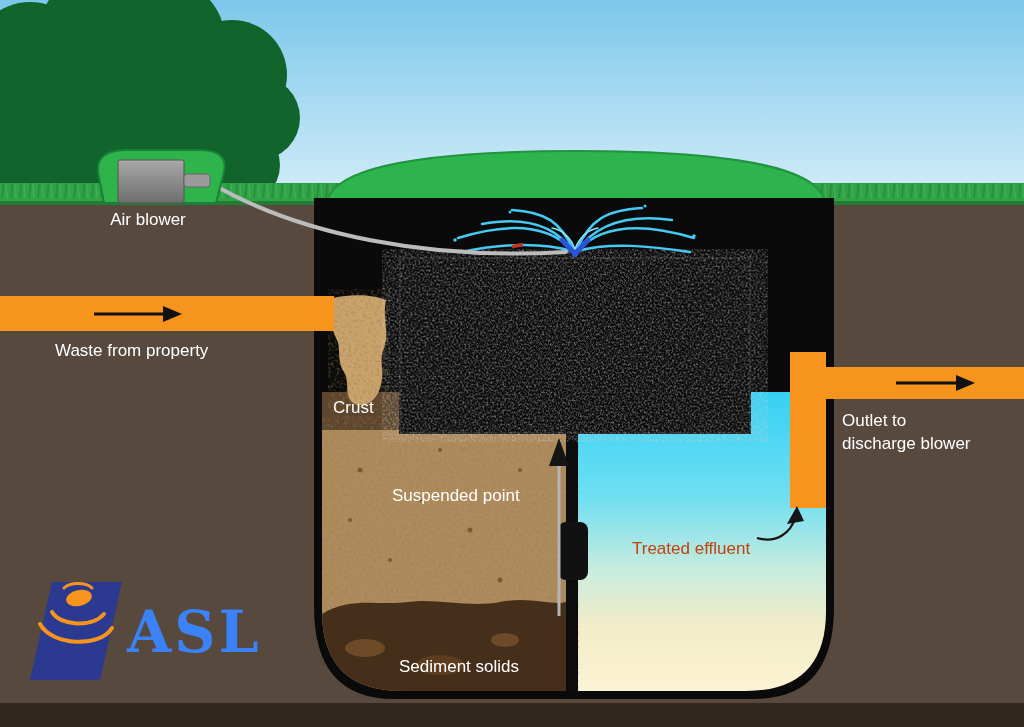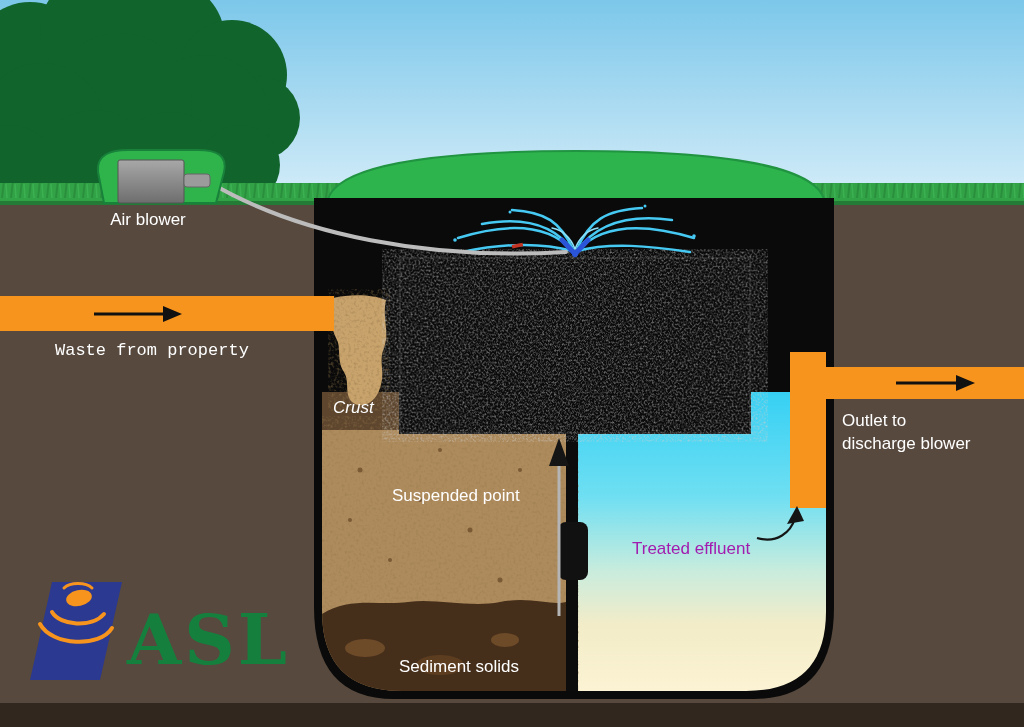--- a/index.html
+++ b/index.html
@@ -1,24 +1,24 @@
 <!DOCTYPE html>
 <html><head>
 <meta charset="utf-8">
 <style>
   html,body{margin:0;padding:0;background:#ffffff;}
   #scene{position:relative;width:1024px;height:727px;overflow:hidden;
          font-family:"Liberation Sans",sans-serif;}
   #scene > svg{position:absolute;left:0;top:0;}
   .lbl{position:absolute;font-size:17px;color:#ffffff;white-space:nowrap;}
-  .lbl.dark{color:#a21caf;}
+  .lbl.dark{color:#c2410c;}
   .lbl.center{text-align:left;white-space:normal;line-height:1.35;}
   .logo-text{position:absolute;left:127px;top:601px;
              font-family:"DejaVu Serif",serif;font-weight:bold;
-             font-size:70px;line-height:1.1;color:#15803d;letter-spacing:3px;}
+             font-size:57px;line-height:1.1;color:#3b82f6;letter-spacing:3px;}
 </style>
 </head>
 <body>
 
 <div id="scene">
 
 <svg width="1024" height="727" viewBox="0 0 1024 727">
   <defs>
     <linearGradient id="skyGrad" x1="0" y1="0" x2="0" y2="1">
       <stop offset="0" stop-color="#7cc7ea"></stop>
@@ -173,23 +173,23 @@
     <g stroke="#f7941d" fill="none" stroke-linecap="round">
       <path d="M64,588 C70,582 86,582 92,588" stroke-width="3"></path>
       <path d="M52,612 C60,626 92,628 104,614" stroke-width="4"></path>
       <path d="M40,624 C52,646 100,648 112,628" stroke-width="4"></path>
     </g>
   </g>
 </svg>
 
 <div class="lbl" style="left:88px;top:210px;width:120px;text-align:center;">Air blower</div>
 
-<div class="lbl" style="left:55px;top:341px;font-family:Liberation Mono, monospace;">Waste from property</div>
-
-<div class="lbl" style="left:333px;top:398px;font-style:italic;">Crust</div>
+<div class="lbl" style="left:55px;top:341px;">Waste from property</div>
+
+<div class="lbl" style="left:333px;top:398px;">Crust</div>
 
 <div class="lbl" style="left:392px;top:486px;">Suspended point</div>
 
 <div class="lbl" style="left:399px;top:657px;">Sediment solids</div>
 
 <div class="lbl dark" style="left:632px;top:539px;">Treated effluent</div>
 
 <div class="lbl center" style="left:842px;top:410px;width:176px;">
   <span>Outlet to</span><br>
   <span>discharge blower</span>

